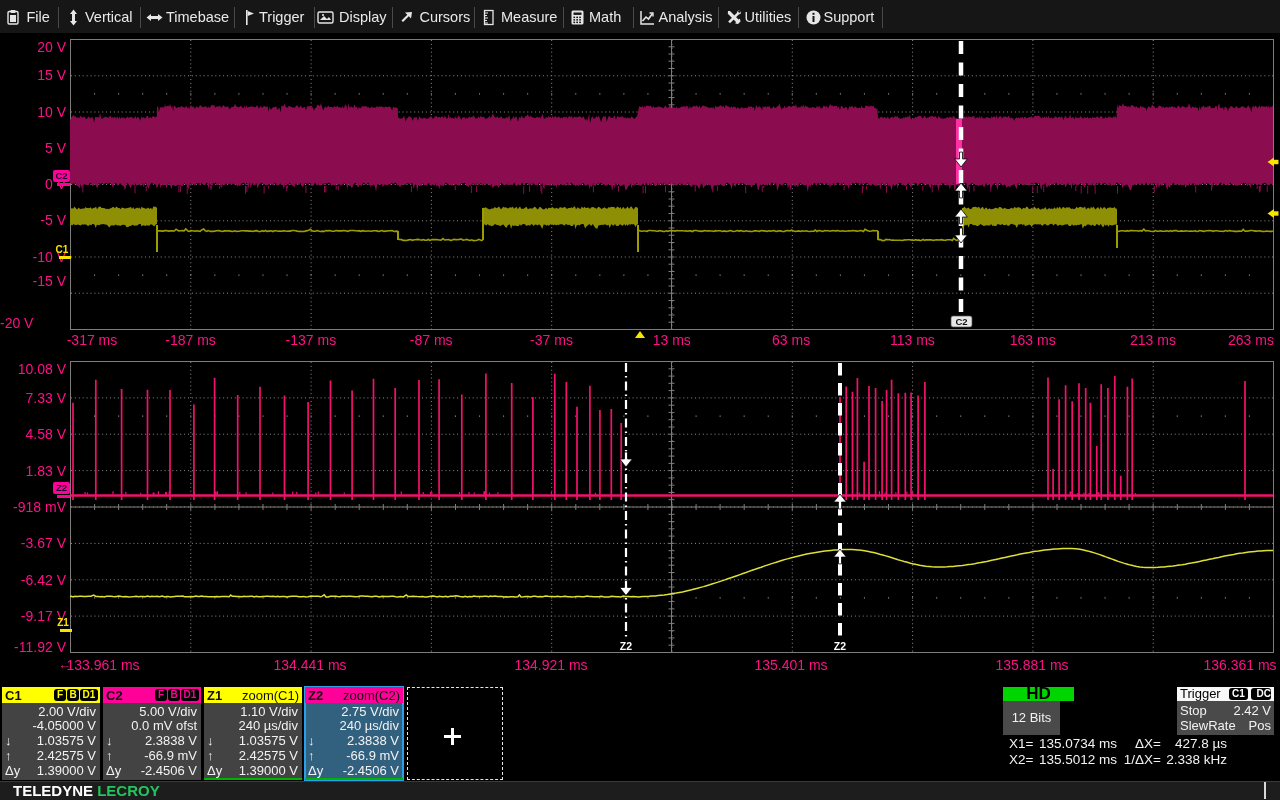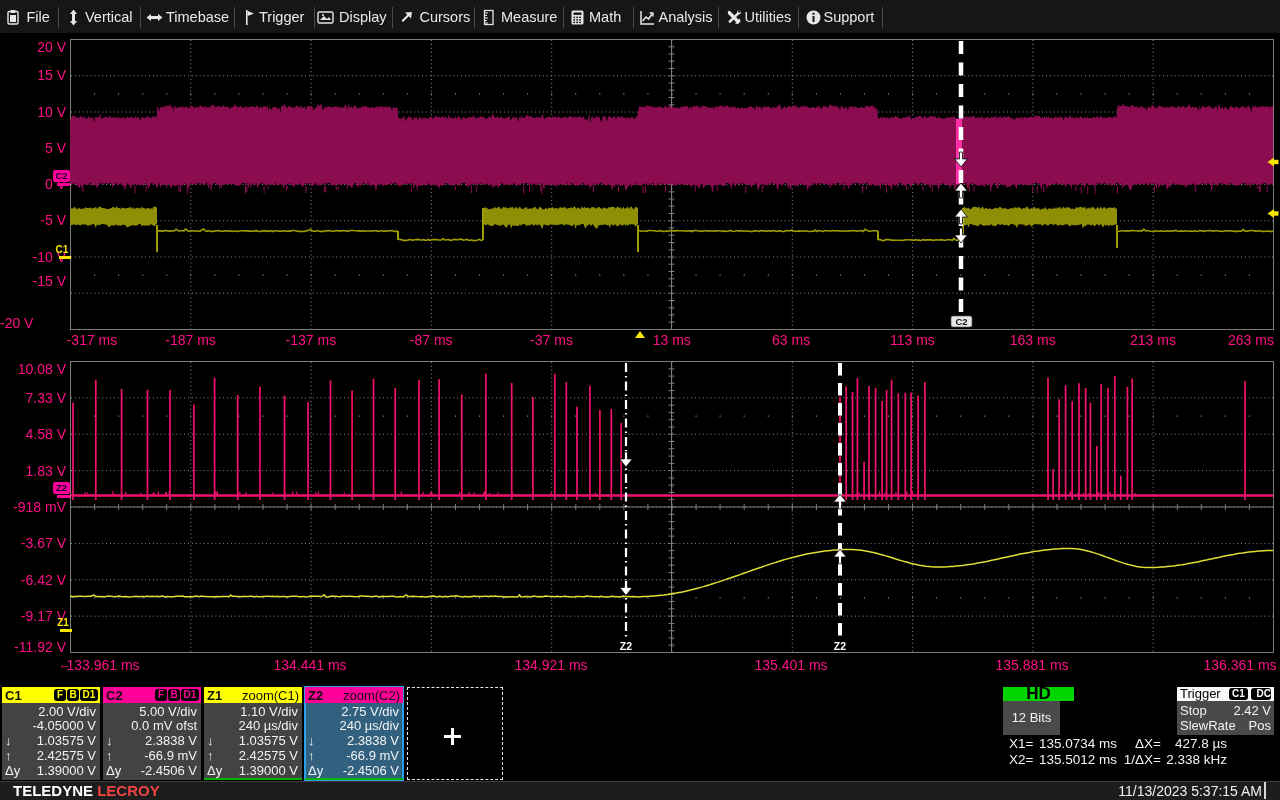--- a/index.html
+++ b/index.html
@@ -291,15 +291,14 @@
     </div>
 <div style="position:absolute;left:1009px;top:737px;width:60px;height:14px;line-height:14px;font-size:13.5px;color:#f2f2f2;text-align:left;font-weight:normal;white-space:nowrap;">X1=</div>
 <div style="position:absolute;left:1009px;top:752.5px;width:60px;height:14px;line-height:14px;font-size:13.5px;color:#f2f2f2;text-align:left;font-weight:normal;white-space:nowrap;">X2=</div>
 <div style="position:absolute;left:1016px;top:737px;width:101px;height:14px;line-height:14px;font-size:13.5px;color:#f2f2f2;text-align:right;font-weight:normal;white-space:nowrap;">135.0734 ms</div>
 <div style="position:absolute;left:1016px;top:752.5px;width:101px;height:14px;line-height:14px;font-size:13.5px;color:#f2f2f2;text-align:right;font-weight:normal;white-space:nowrap;">135.5012 ms</div>
 <div style="position:absolute;left:1100px;top:737px;width:61px;height:14px;line-height:14px;font-size:13.5px;color:#f2f2f2;text-align:right;font-weight:normal;white-space:nowrap;">ΔX=</div>
 <div style="position:absolute;left:1100px;top:752.5px;width:61px;height:14px;line-height:14px;font-size:13.5px;color:#f2f2f2;text-align:right;font-weight:normal;white-space:nowrap;">1/ΔX=</div>
 <div style="position:absolute;left:1140px;top:737px;width:87px;height:14px;line-height:14px;font-size:13.5px;color:#f2f2f2;text-align:right;font-weight:normal;white-space:nowrap;">427.8 µs</div>
 <div style="position:absolute;left:1140px;top:752.5px;width:87px;height:14px;line-height:14px;font-size:13.5px;color:#f2f2f2;text-align:right;font-weight:normal;white-space:nowrap;">2.338 kHz</div>
 <div class="ab" style="left:0;top:781px;width:1280px;height:19px;background:#1d1d1d;border-top:1px solid #3a3a3a;"></div>
-<div style="position:absolute;left:13px;top:782px;width:400px;height:18px;line-height:18px;font-size:15px;color:#fff;text-align:left;font-weight:bold;white-space:nowrap;"><span style="color:#fff;">TELEDYNE</span> <span style="color:#ef4444;">LECROY</span></div>
-<div style="position:absolute;left:1020px;top:782px;width:242px;height:18px;line-height:18px;font-size:14px;color:#f0f0f0;text-align:right;font-weight:normal;white-space:nowrap;">11/13/2023 5:37:15 AM</div>
+<div style="position:absolute;left:13px;top:782px;width:400px;height:18px;line-height:18px;font-size:15px;color:#fff;text-align:left;font-weight:bold;white-space:nowrap;"><span style="color:#fff;">TELEDYNE</span> <span style="color:#22c55e;">LECROY</span></div>
 <div class="ab" style="left:1264px;top:782px;width:2px;height:17px;background:#d8d8d8;"></div>
 </div>
 </body></html>

